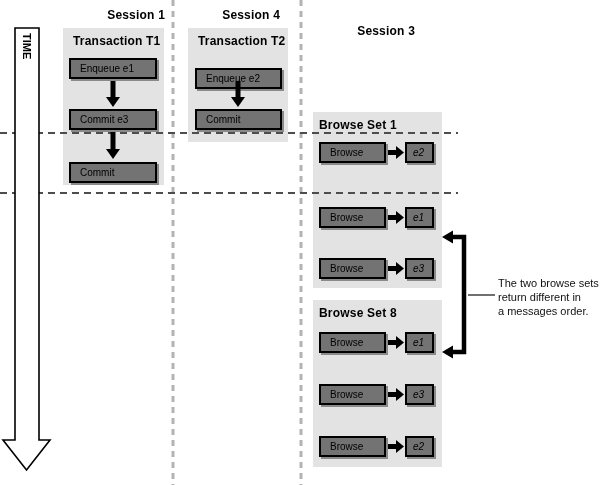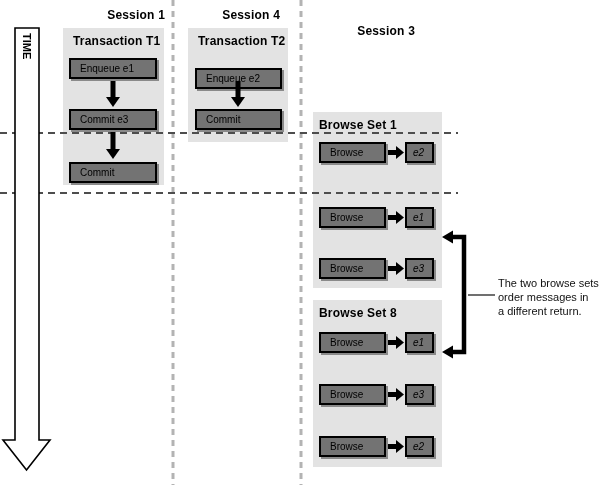--- a/index.html
+++ b/index.html
@@ -136,17 +136,17 @@
     <g>
       <path d="M452 237 H464 V352 H452" fill="none" stroke="#000" stroke-width="4.5"></path>
       <polygon points="442,237 453,230.5 453,243.5" fill="#000"></polygon>
       <polygon points="442,352 453,345.5 453,358.5" fill="#000"></polygon>
       <line x1="468" y1="295" x2="495" y2="295" stroke="#222" stroke-width="1.3"></line>
     </g>
   </svg>
 
   <div class="annotation z5">
     <div>The two browse sets</div>
-    <div>order messages in</div>
-    <div>a different return.</div>
+    <div>return different in</div>
+    <div>a messages order.</div>
   </div>
 
 </div>
 
 </body></html>

